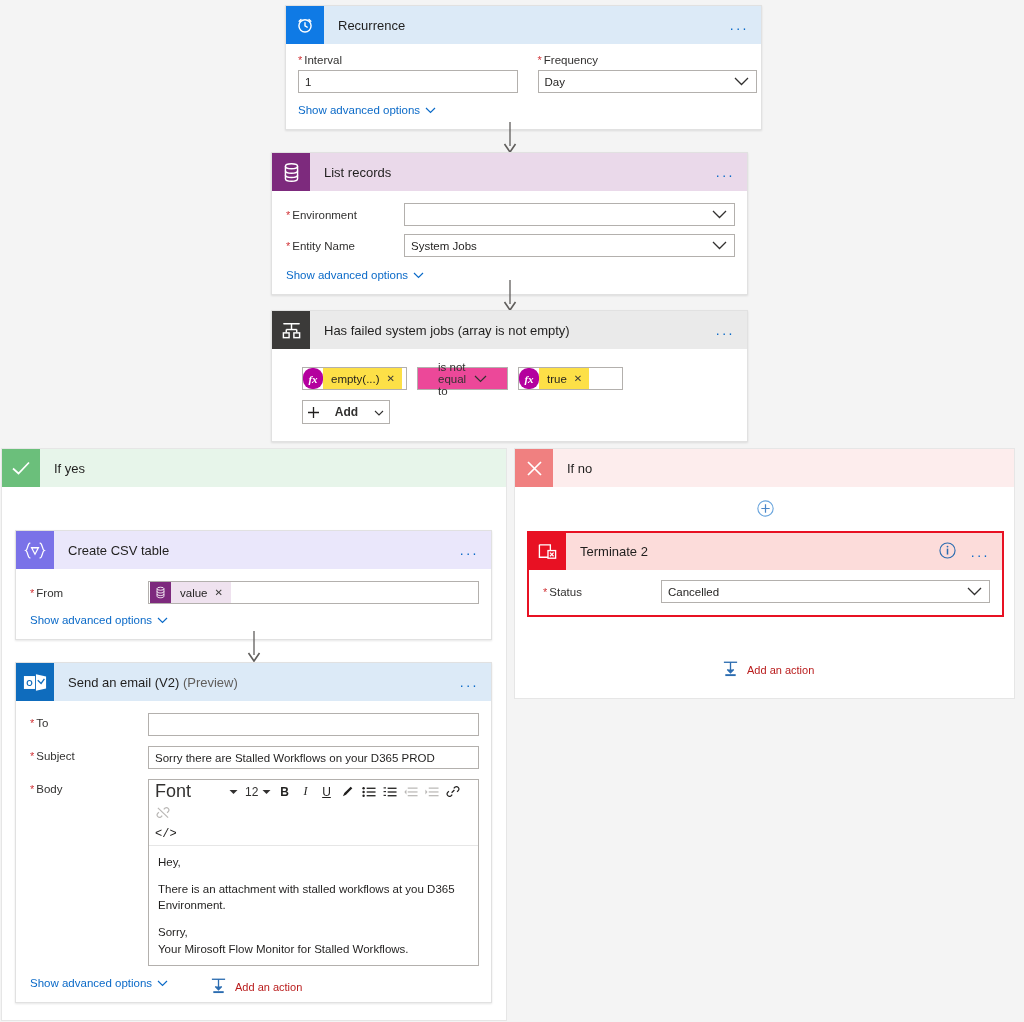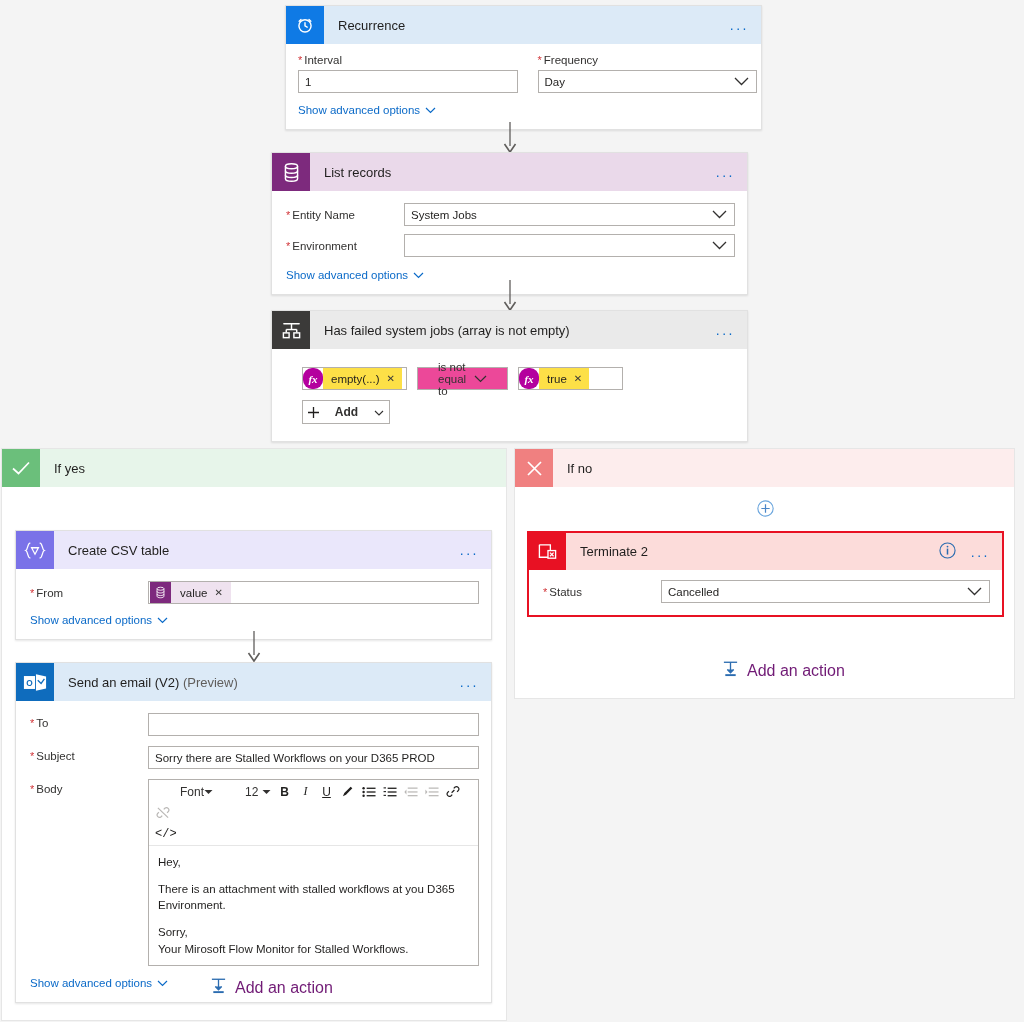--- a/index.html
+++ b/index.html
@@ -204,22 +204,22 @@
   .rte { flex: 1; border: 1px solid #b3b0ad; background: #fff; }
   .rte-toolbar {
     display: flex; align-items: center;
     flex-wrap: wrap;
     padding: 2px 4px;
     gap: 2px;
     border-bottom: 1px solid #e6e6e6;
   }
   .font-sel {
     width: 88px; height: 19px;
-    display: flex; align-items: center; justify-content: center;
-    font-size: 12px;
+    display: flex; align-items: center; justify-content: space-between;
+    font-size: 18px;
     padding: 0 3px 0 2px;
     cursor: pointer;
   }
   .size-sel {
     width: 30px; height: 19px;
     display: flex; align-items: center; justify-content: space-between;
     font-size: 12px;
     padding: 0 2px;
     cursor: pointer;
   }
@@ -255,22 +255,22 @@
     cursor: pointer;
   }
   .term-row { display: flex; align-items: center; }
   .term-row .flabel { width: 118px; flex: 0 0 118px; }
   .term-row .fieldbox { flex: 1; }
 
   
   .add-action {
     position: absolute;
     display: flex; align-items: center; gap: 8px;
-    color: #701a75;
-    font-size: 16px;
+    color: #b91c1c;
+    font-size: 11px;
     cursor: pointer;
   }
   #add-action-yes { left: 210px; top: 977px; }
   #add-action-no  { left: 722px; top: 660px; }
 
   .plus-circle {
     position: absolute;
     left: 757px; top: 500px;
     width: 17px; height: 17px;
     cursor: pointer;
@@ -340,34 +340,34 @@
           <path d="M3.6 4.4 V17.6 C3.6 19.1 6.5 20.2 10 20.2 C13.5 20.2 16.4 19.1 16.4 17.6 V4.4"></path>
           <path d="M3.6 9.2 C3.6 10.7 6.5 11.8 10 11.8 C13.5 11.8 16.4 10.7 16.4 9.2"></path>
           <path d="M3.6 13.6 C3.6 15.1 6.5 16.2 10 16.2 C13.5 16.2 16.4 15.1 16.4 13.6"></path>
         </svg>
       </div>
       <div class="card-title">List records</div>
       <div class="ellipsis">...</div>
     </div>
     <div class="card-body">
       <div class="lr-row">
-        <span class="flabel"><span class="req">*</span><span>Entity Name</span></span>
-        <div class="fieldbox">
-          <span>System Jobs</span>
+        <span class="flabel"><span class="req">*</span><span>Environment</span></span>
+        <div class="fieldbox">
+          <span></span>
           <span class="chev">
             <svg width="15" height="9" viewBox="0 0 15 9">
                 <path d="M1 1 L7.5 7.5 L14 1" fill="none" stroke="#323130" stroke-width="1.3"></path>
               </svg>
           </span>
         </div>
       </div>
       <div class="lr-row">
-        <span class="flabel"><span class="req">*</span><span>Environment</span></span>
-        <div class="fieldbox">
-          <span></span>
+        <span class="flabel"><span class="req">*</span><span>Entity Name</span></span>
+        <div class="fieldbox">
+          <span>System Jobs</span>
           <span class="chev">
             <svg width="15" height="9" viewBox="0 0 15 9">
                 <path d="M1 1 L7.5 7.5 L14 1" fill="none" stroke="#323130" stroke-width="1.3"></path>
               </svg>
           </span>
         </div>
       </div>
       <span class="link" style="margin-top:4px;">
         <span>Show advanced options</span>
         <span class="chev-sm">

